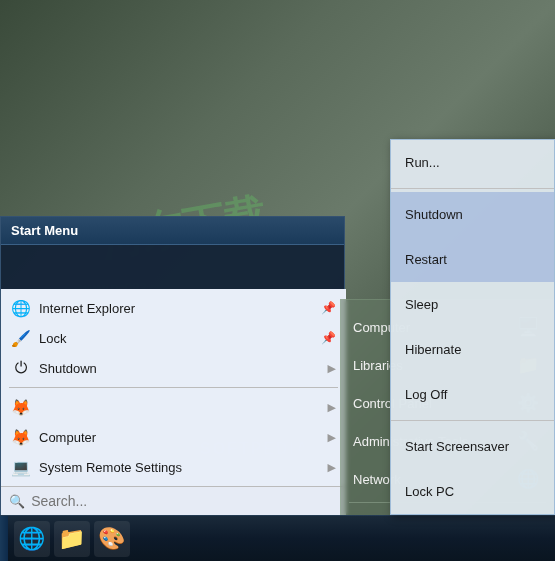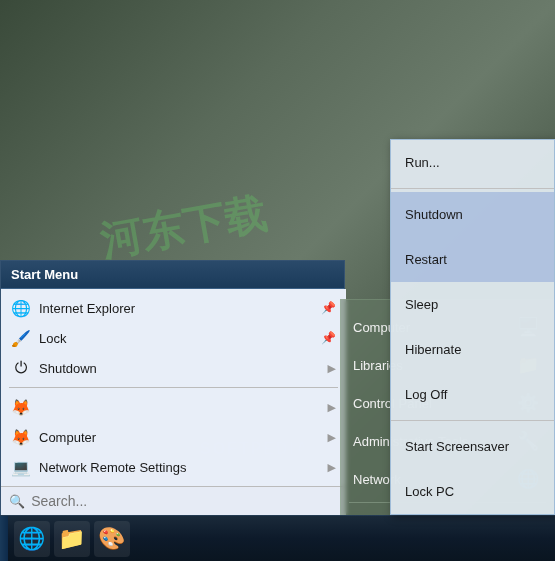--- a/index.html
+++ b/index.html
@@ -107,20 +107,21 @@
       position: absolute;
       bottom: 46px;
       left: 0;
       width: 345px;
       background: rgba(20, 35, 55, 0.97);
       border: 1px solid rgba(100,150,200,0.4);
       border-bottom: none;
       z-index: 200;
       display: flex;
       flex-direction: column;
+      gap: 44px;
     }
 
     .start-menu-title {
       background: linear-gradient(180deg, #2a4a6a 0%, #1a3a5a 100%);
       color: #fff;
       padding: 6px 10px;
       font-size: 13px;
       font-weight: 600;
       border-bottom: 1px solid rgba(100,150,200,0.3);
     }
@@ -314,21 +315,21 @@
         </div>
 
         <div class="menu-item">
           <span class="menu-item-icon color-orange">🦊</span>
           <span class="menu-item-label">Computer</span>
           <span class="menu-item-arrow" style="color:#999; font-size:11px;">▶</span>
         </div>
 
         <div class="menu-item">
           <span class="menu-item-icon color-teal">💻</span>
-          <span class="menu-item-label">Network Remote Settings</span>
+          <span class="menu-item-label">System Remote Settings</span>
           <span class="menu-item-arrow" style="color:#999; font-size:11px;">▶</span>
         </div>
 
       </div>
 
       <div class="menu-search">
         <span class="menu-search-icon">🔍</span>
         <input class="menu-search-input" type="text" placeholder="Search..." style="">
       </div>
     </div>

